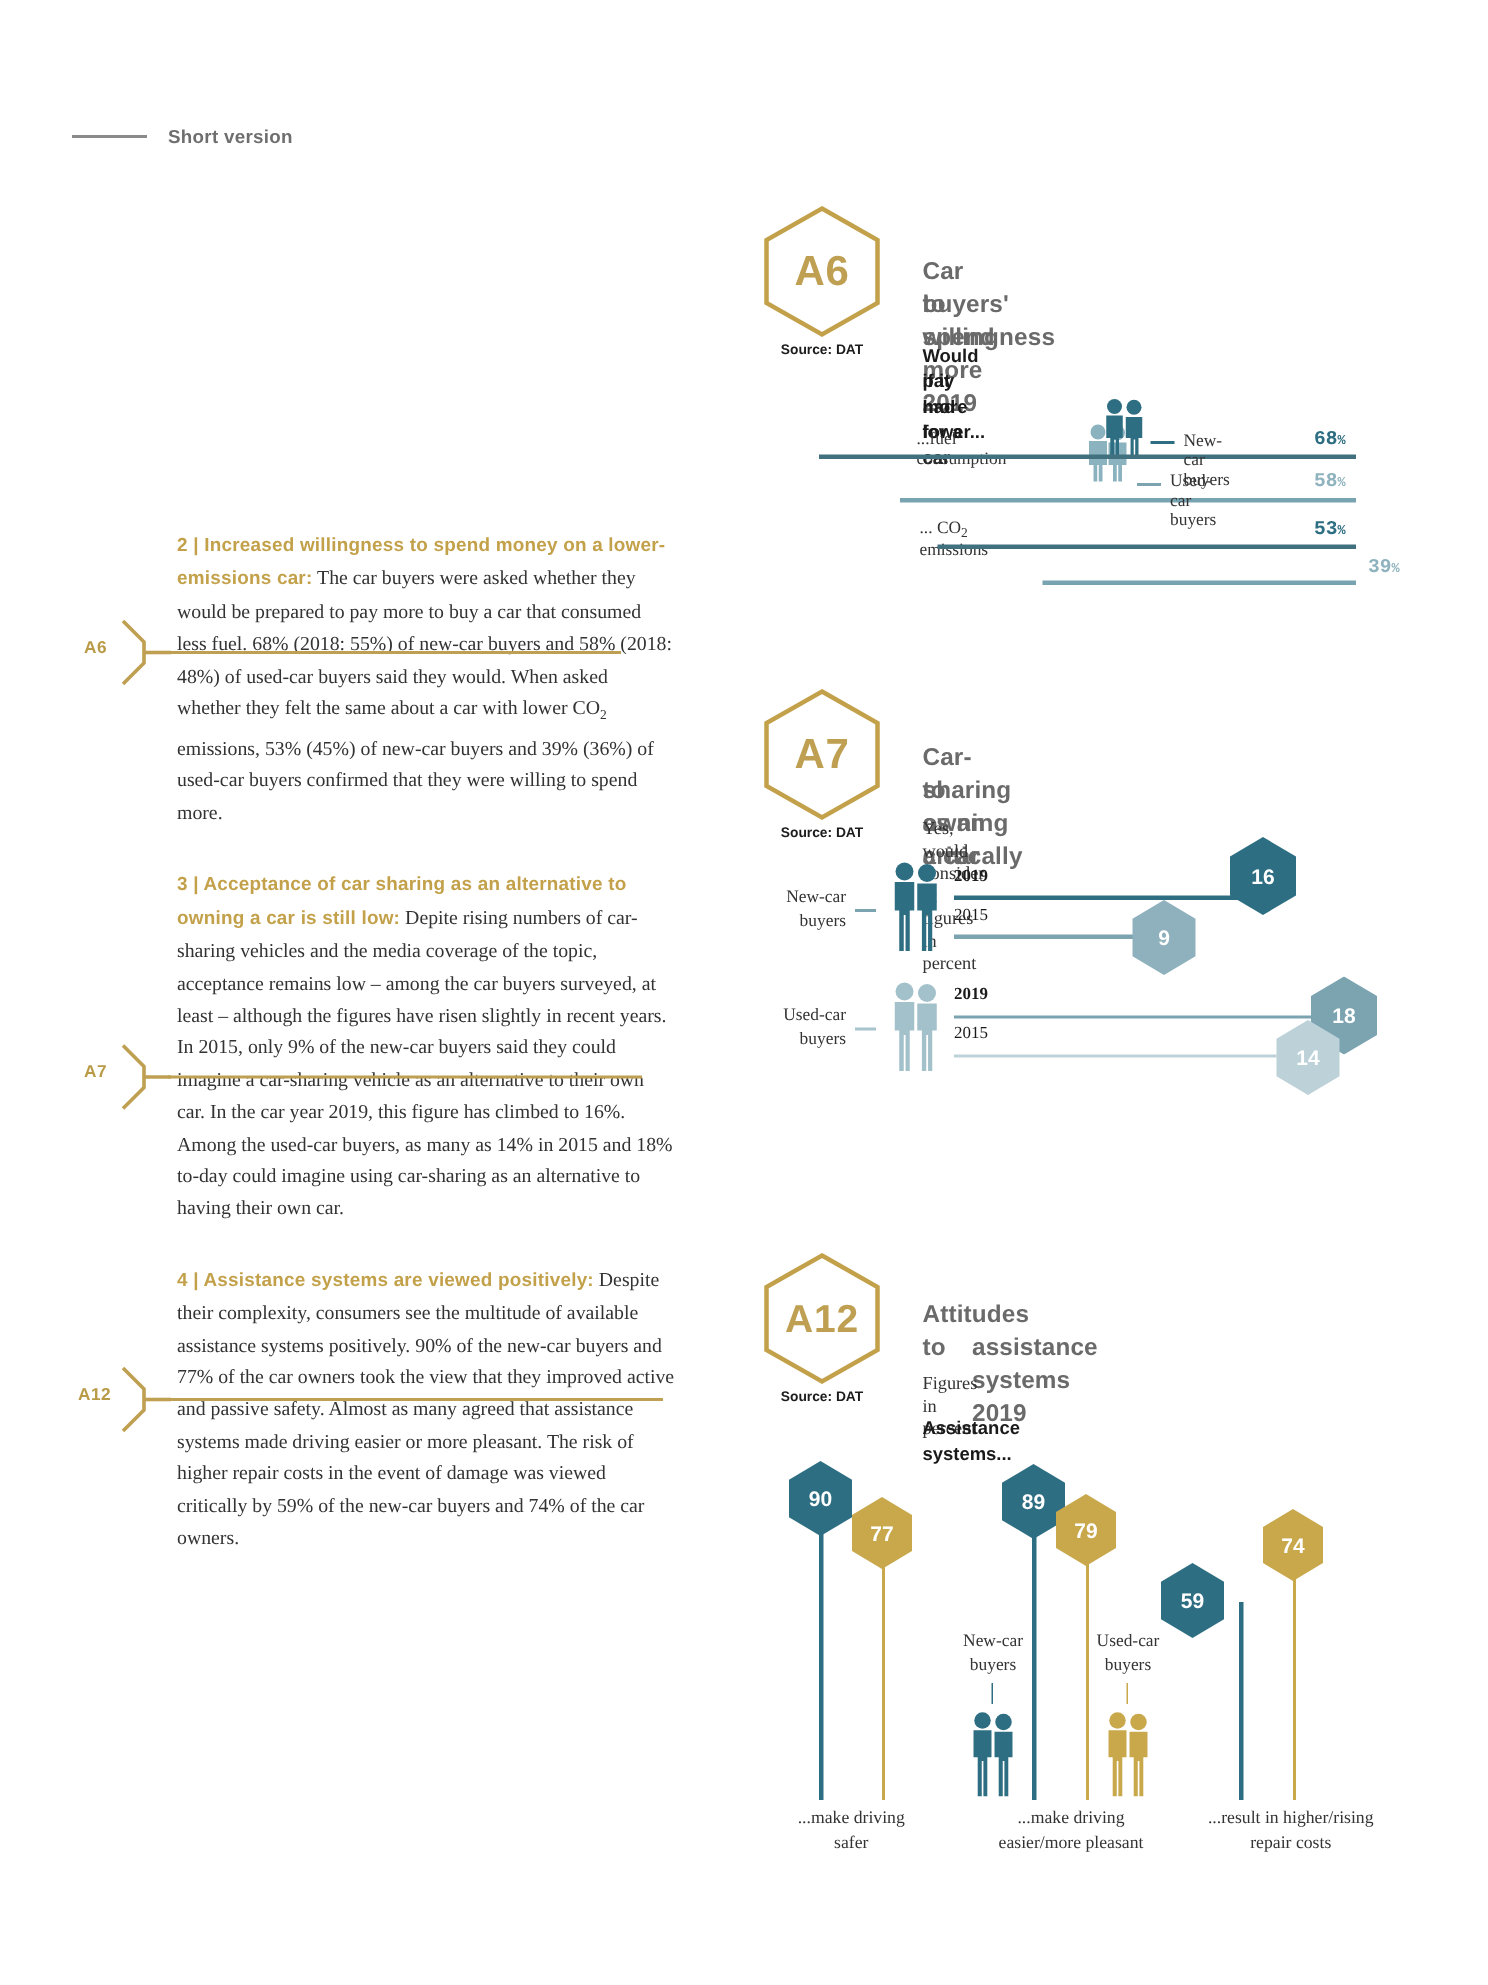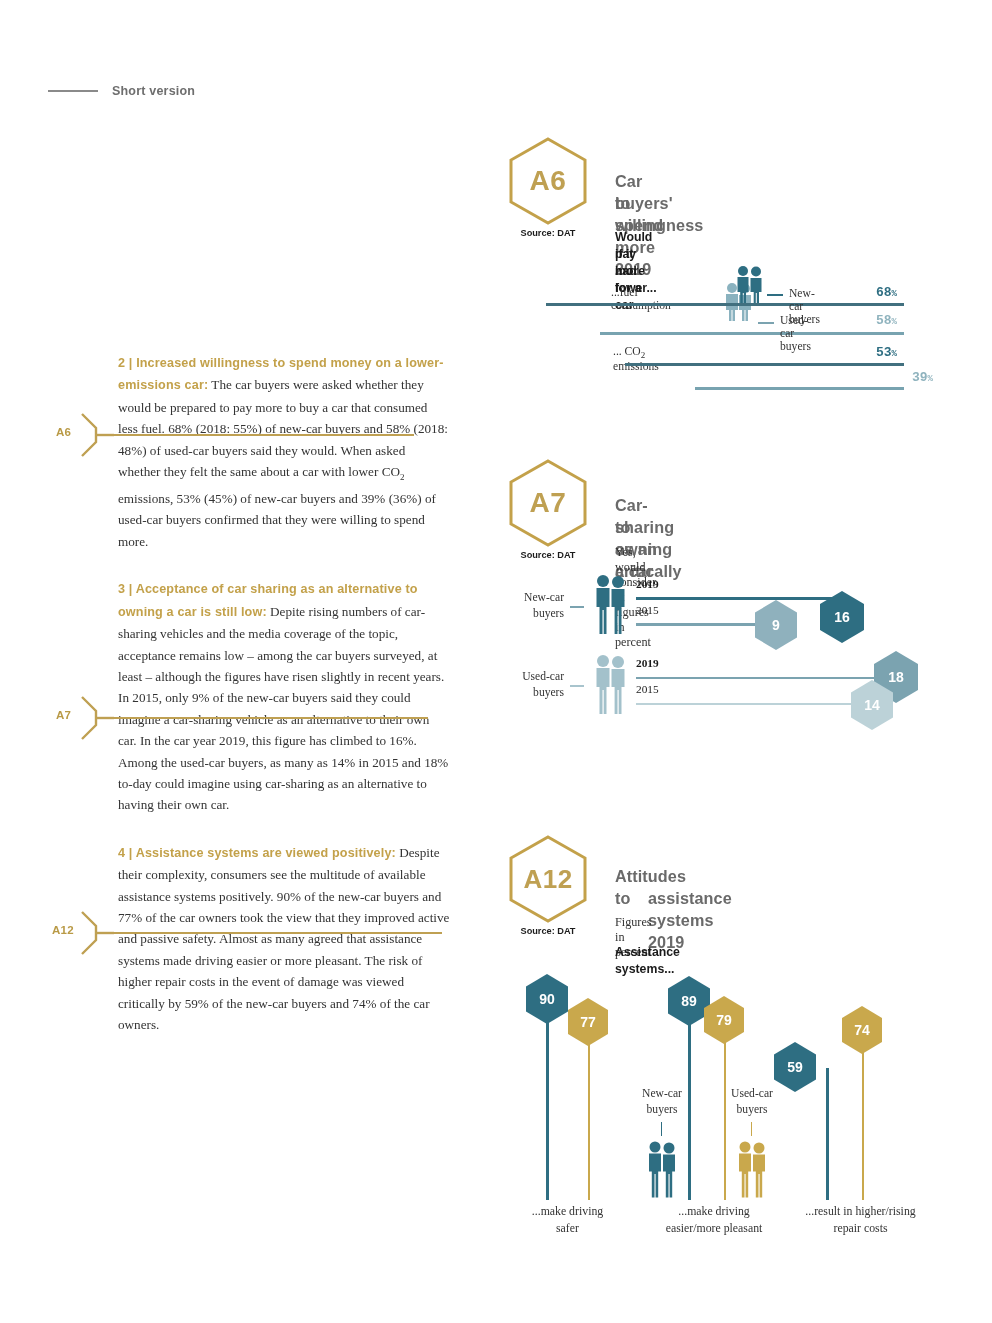--- a/index.html
+++ b/index.html
@@ -210,21 +210,21 @@
       <g fill="#2e6e82">
         <circle cx="11" cy="8" r="6"></circle>
           <path d="M4.5 15h13v19h-3v27h-2.8V37h-1.2v24H7.5V34H4.5z"></path>
         <circle cx="26" cy="9" r="6"></circle>
           <path d="M19.5 16h13v18h-3v27h-2.8V37h-1.2v24h-2.9V34h-3.1z"></path>
       </g>
     </svg>
 
     <div class="yr b" style="left:636px;top:538px;">2019</div>
     <div class="bar" style="left:636px;top:557px;width:200px;background:#2e6e82;"></div>
-    <div class="hexchip" style="left:818px;top:551px;width:48px;height:52px;">
+    <div class="hexchip" style="left:818px;top:518px;width:48px;height:52px;">
       <svg width="48" height="52" viewBox="0 0 48 52">
           <polygon points="24,0 46,13 46,39 24,52 2,39 2,13" fill="#2e6e82"></polygon>
         </svg>
       <div class="t">16</div>
     </div>
 
     <div class="yr" style="left:636px;top:564px;">2015</div>
     <div class="bar" style="left:636px;top:583px;width:122px;background:#7ba3b0;"></div>
     <div class="hexchip" style="left:753px;top:560px;width:46px;height:50px;">
       <svg width="46" height="50" viewBox="0 0 46 50">

